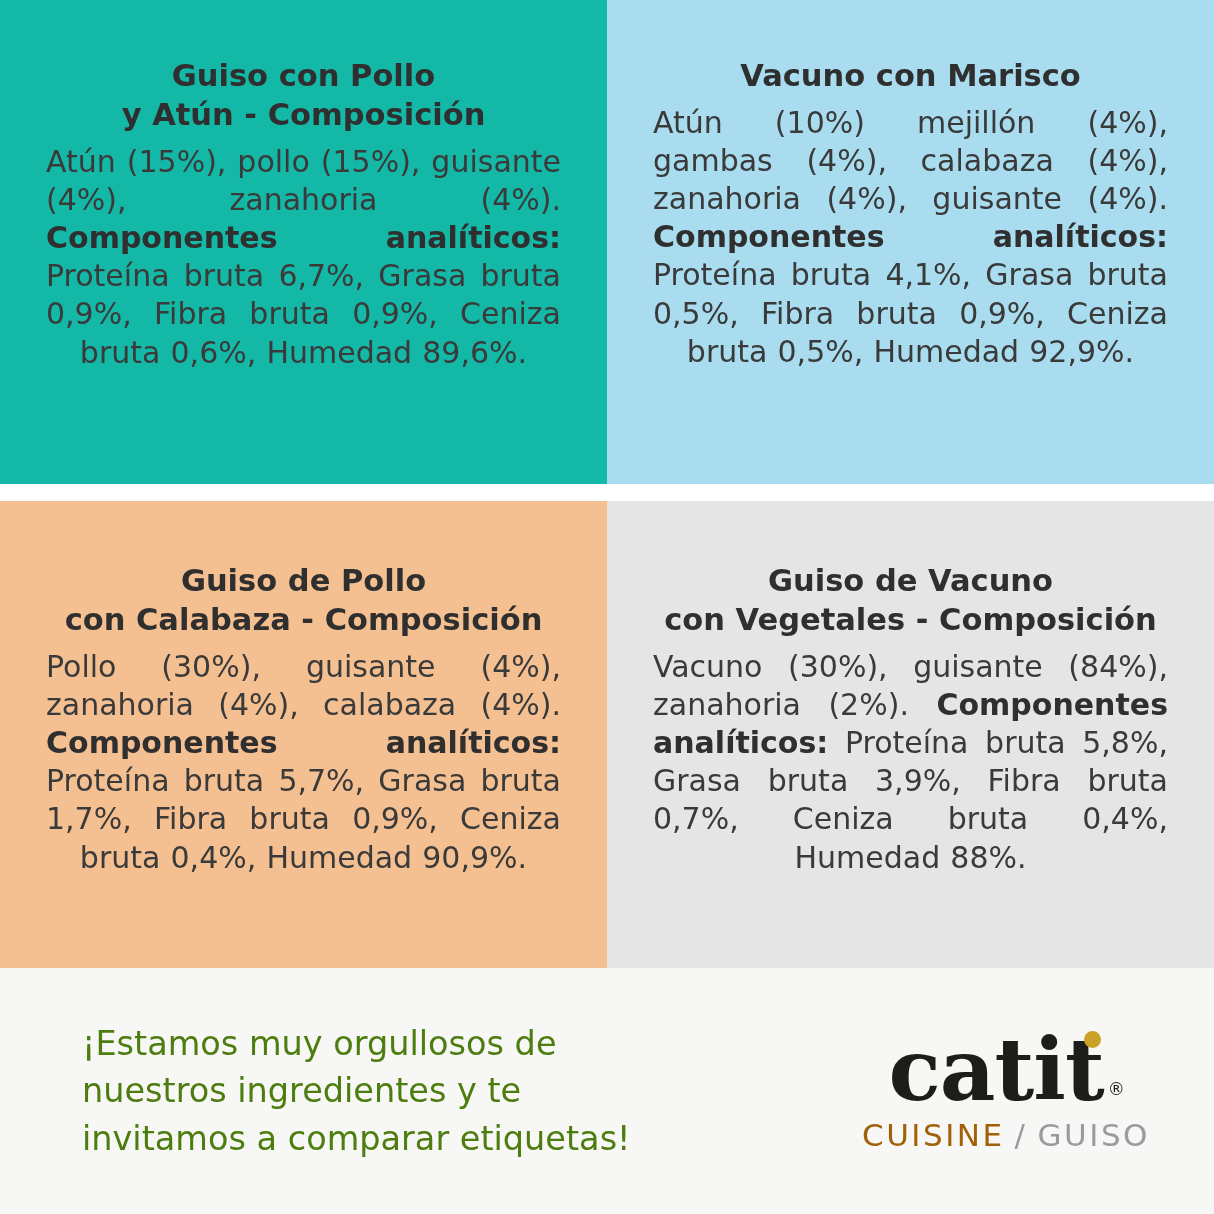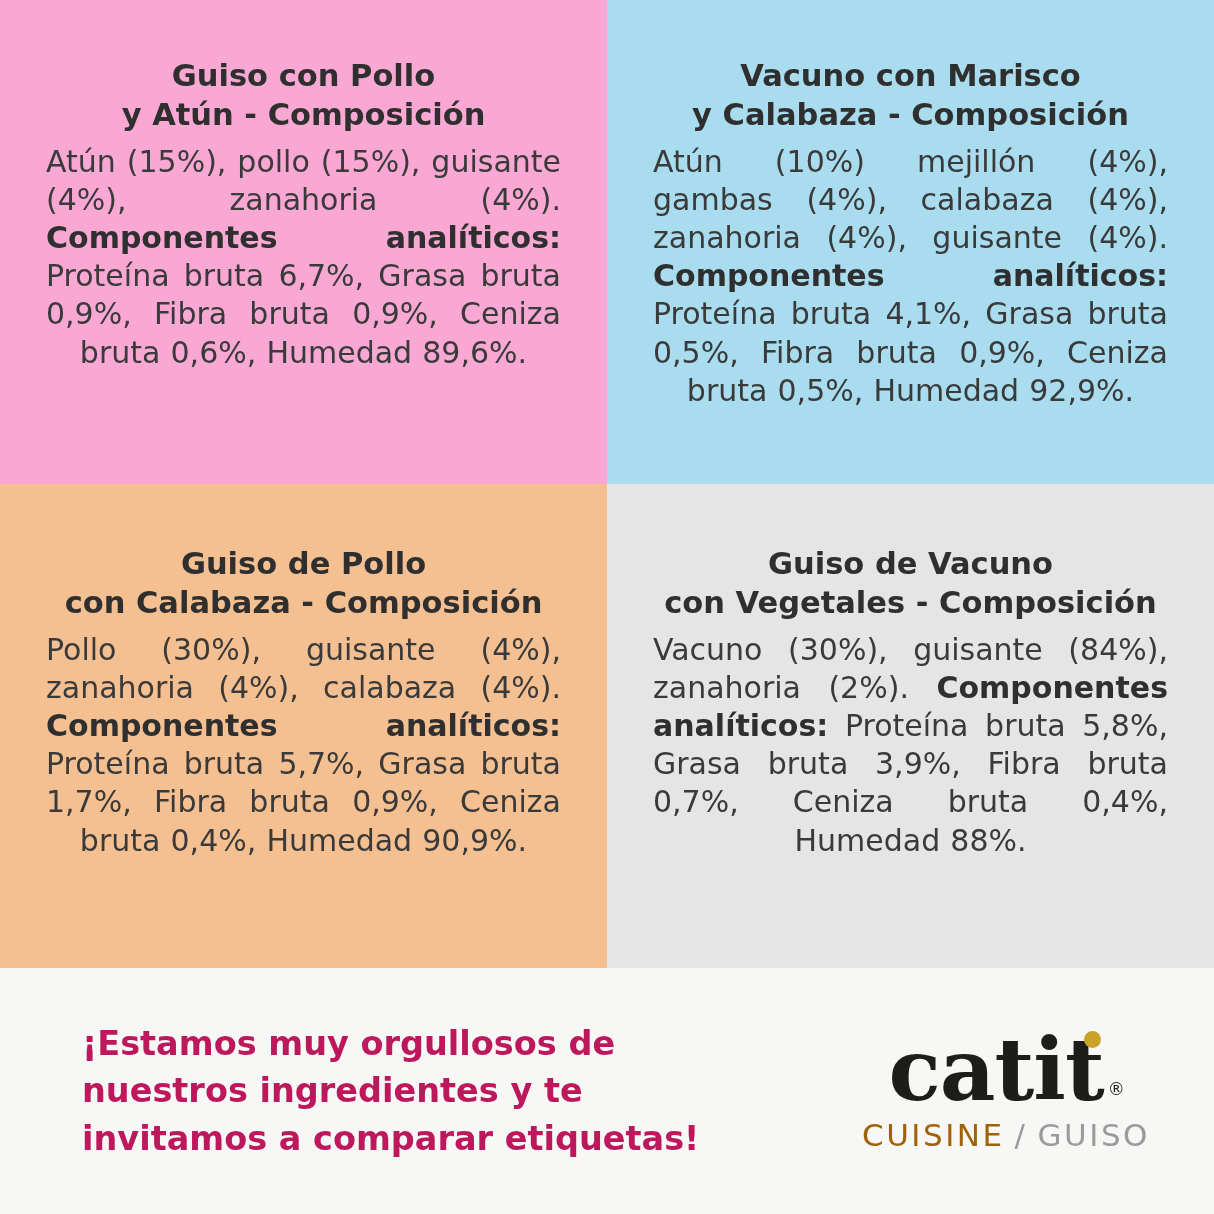--- a/index.html
+++ b/index.html
@@ -28,20 +28,21 @@
   .cell {
     padding: 56px 46px 40px 46px;
     box-sizing: border-box;
     display: flex;
     flex-direction: column;
     justify-content: flex-start;
     color: #3b3b3b;
   }
   .cell.r2 {
     padding-top: 60px;
+    margin-top: 17px;
   }
   .cell-title {
     font-weight: bold;
     font-size: 30.5px;
     line-height: 1.28;
     text-align: center;
     color: #2f2f2f;
     margin-bottom: 9px;
   }
   .cell-title .t-line {
@@ -64,23 +65,23 @@
     background: #f7f7f5;
     display: flex;
     flex-direction: row;
     align-items: center;
     justify-content: space-between;
     padding: 0 56px 0 82px;
     box-sizing: border-box;
   }
   .footer-slogan {
     font-size: 33.5px;
-    font-weight: bold;
+    font-weight: normal;
     line-height: 1.42;
-    color: #be185d;
+    color: #4d7c0f;
     max-width: 620px;
   }
   .footer-slogan .s-line {
     display: block;
   }
   .brand {
     display: flex;
     flex-direction: column;
     align-items: center;
     padding-right: 8px;
@@ -131,36 +132,35 @@
     color: #9b9b9b;
   }
 </style>
 </head>
 <body>
 
 <div class="page">
 
   <div class="grid">
 
-    <div class="cell" style="background:#f9a8d4">
+    <div class="cell" style="background:#14b8a6">
       <div class="cell-title">
         <span class="t-line">Guiso con Pollo</span>
         <span class="t-line">y Atún - Composición</span>
       </div>
       <div class="cell-body">
         <span>Atún (15%), pollo (15%), guisante (4%), zanahoria (4%).</span>
         <b>Componentes analíticos:</b>
         <span>Proteína bruta 6,7%, Grasa bruta 0,9%, Fibra bruta 0,9%, Ceniza bruta 0,6%, Humedad 89,6%.</span>
       </div>
     </div>
 
     <div class="cell" style="background:#a8dcee">
       <div class="cell-title">
         <span class="t-line">Vacuno con Marisco</span>
-        <span class="t-line">y Calabaza - Composición</span>
       </div>
       <div class="cell-body">
         <span>Atún (10%) mejillón (4%), gambas (4%), calabaza (4%), zanahoria (4%), guisante (4%).</span>
         <b>Componentes analíticos:</b>
         <span>Proteína bruta 4,1%, Grasa bruta 0,5%, Fibra bruta 0,9%, Ceniza bruta 0,5%, Humedad 92,9%.</span>
       </div>
     </div>
 
     <div class="cell r2" style="background:#f5c091">
       <div class="cell-title">

